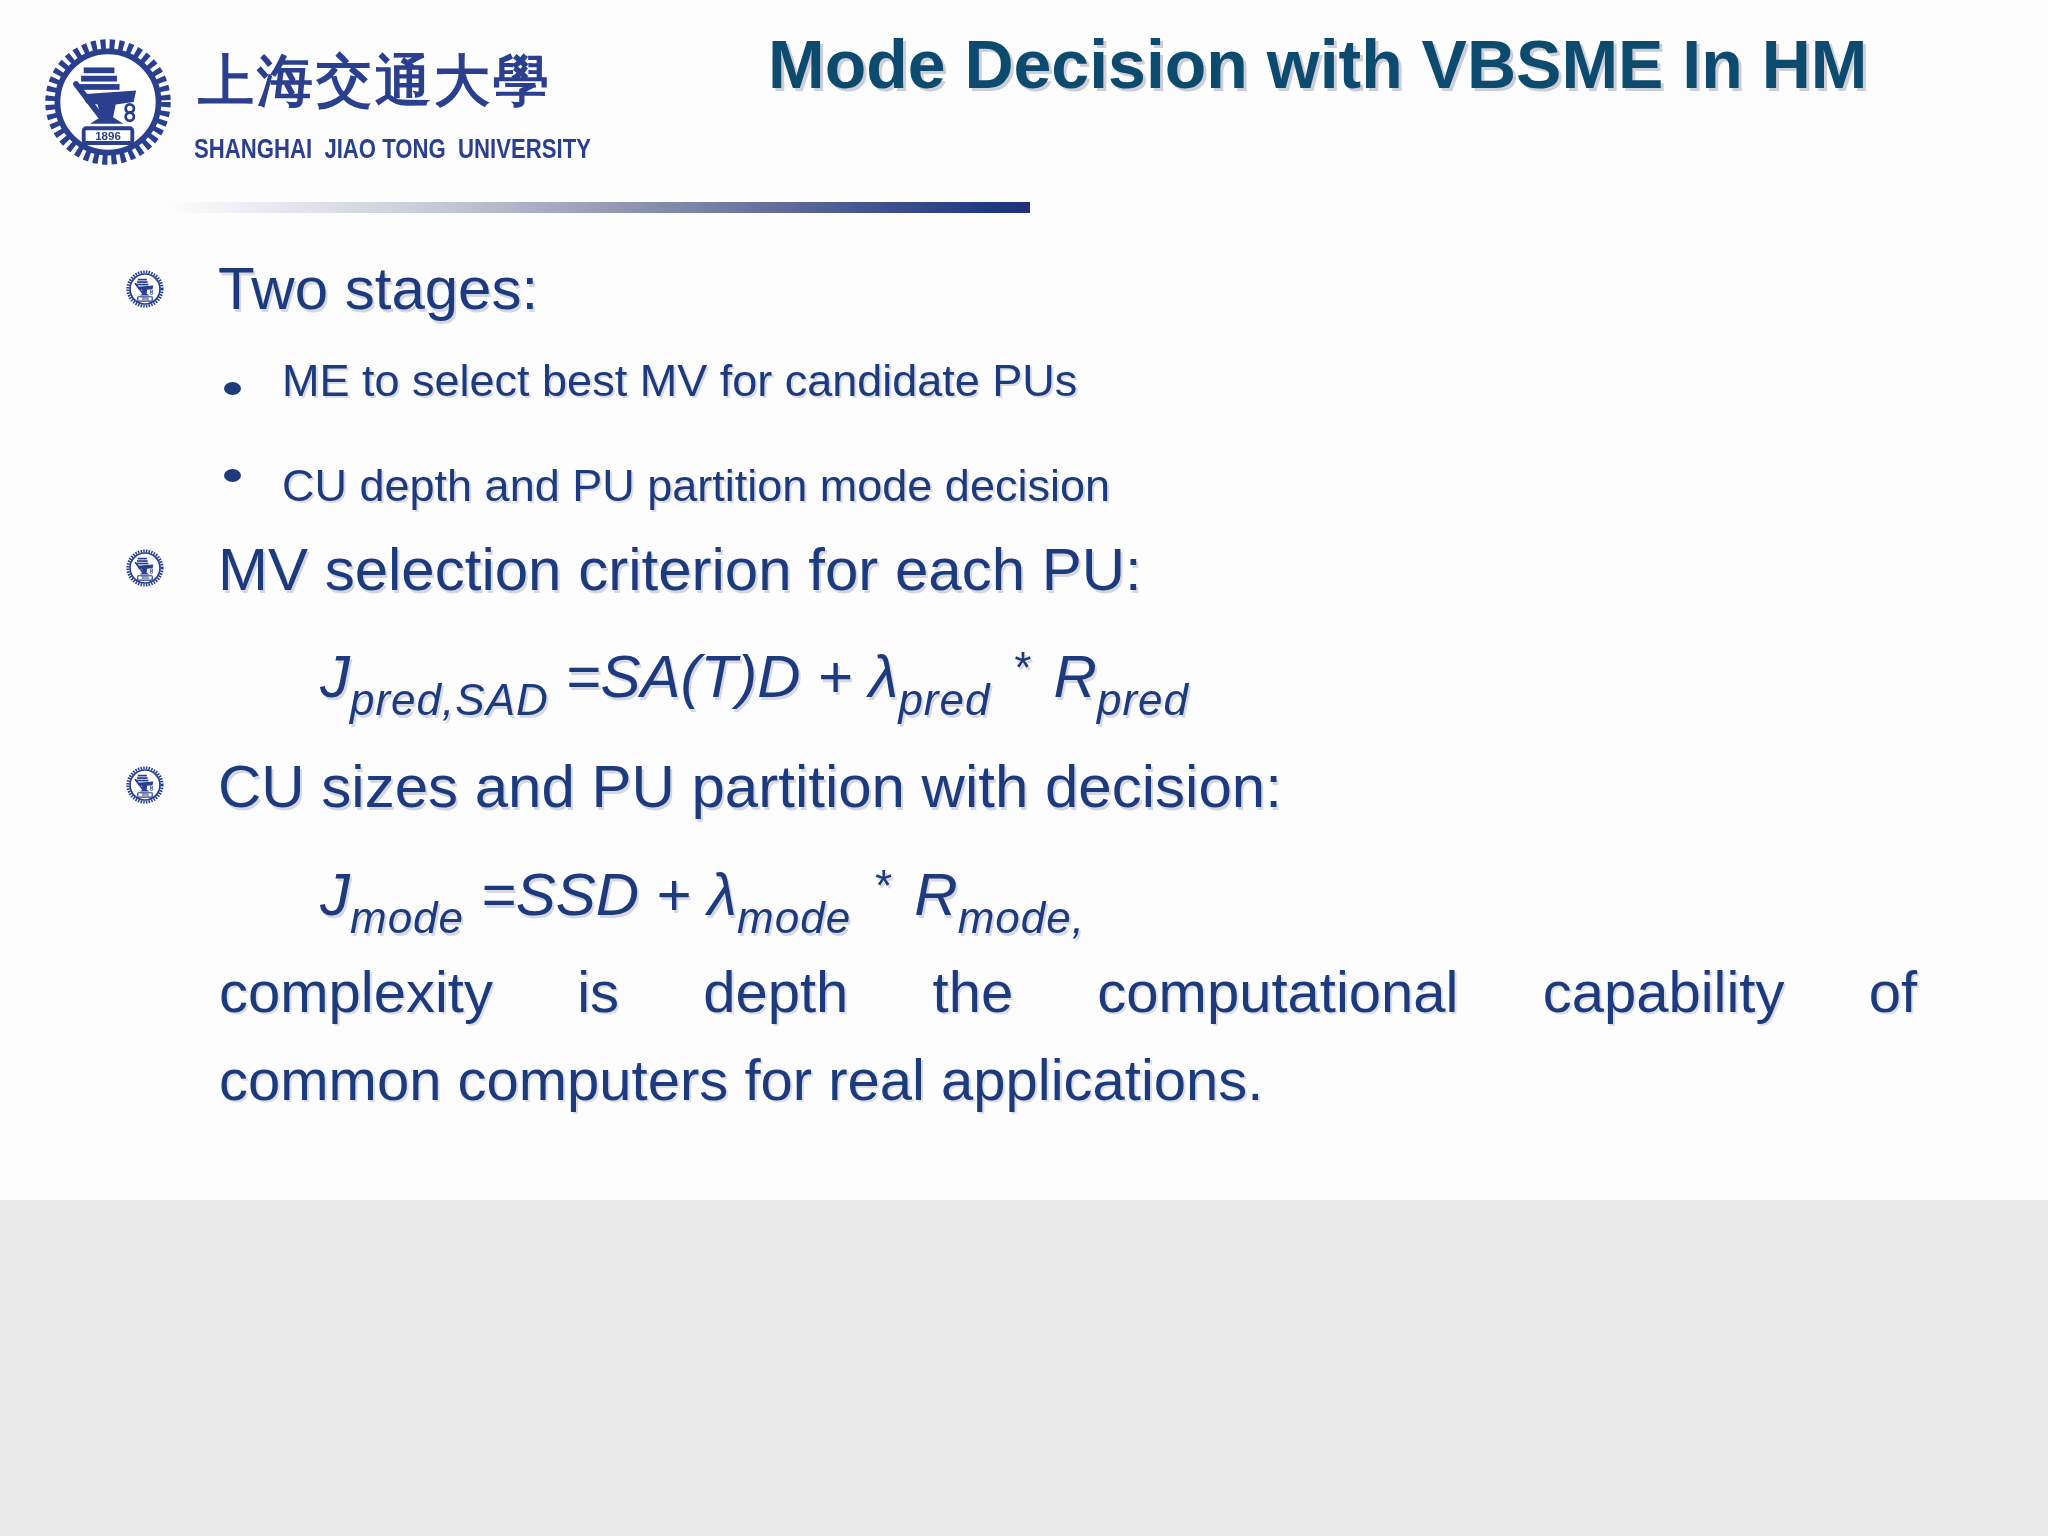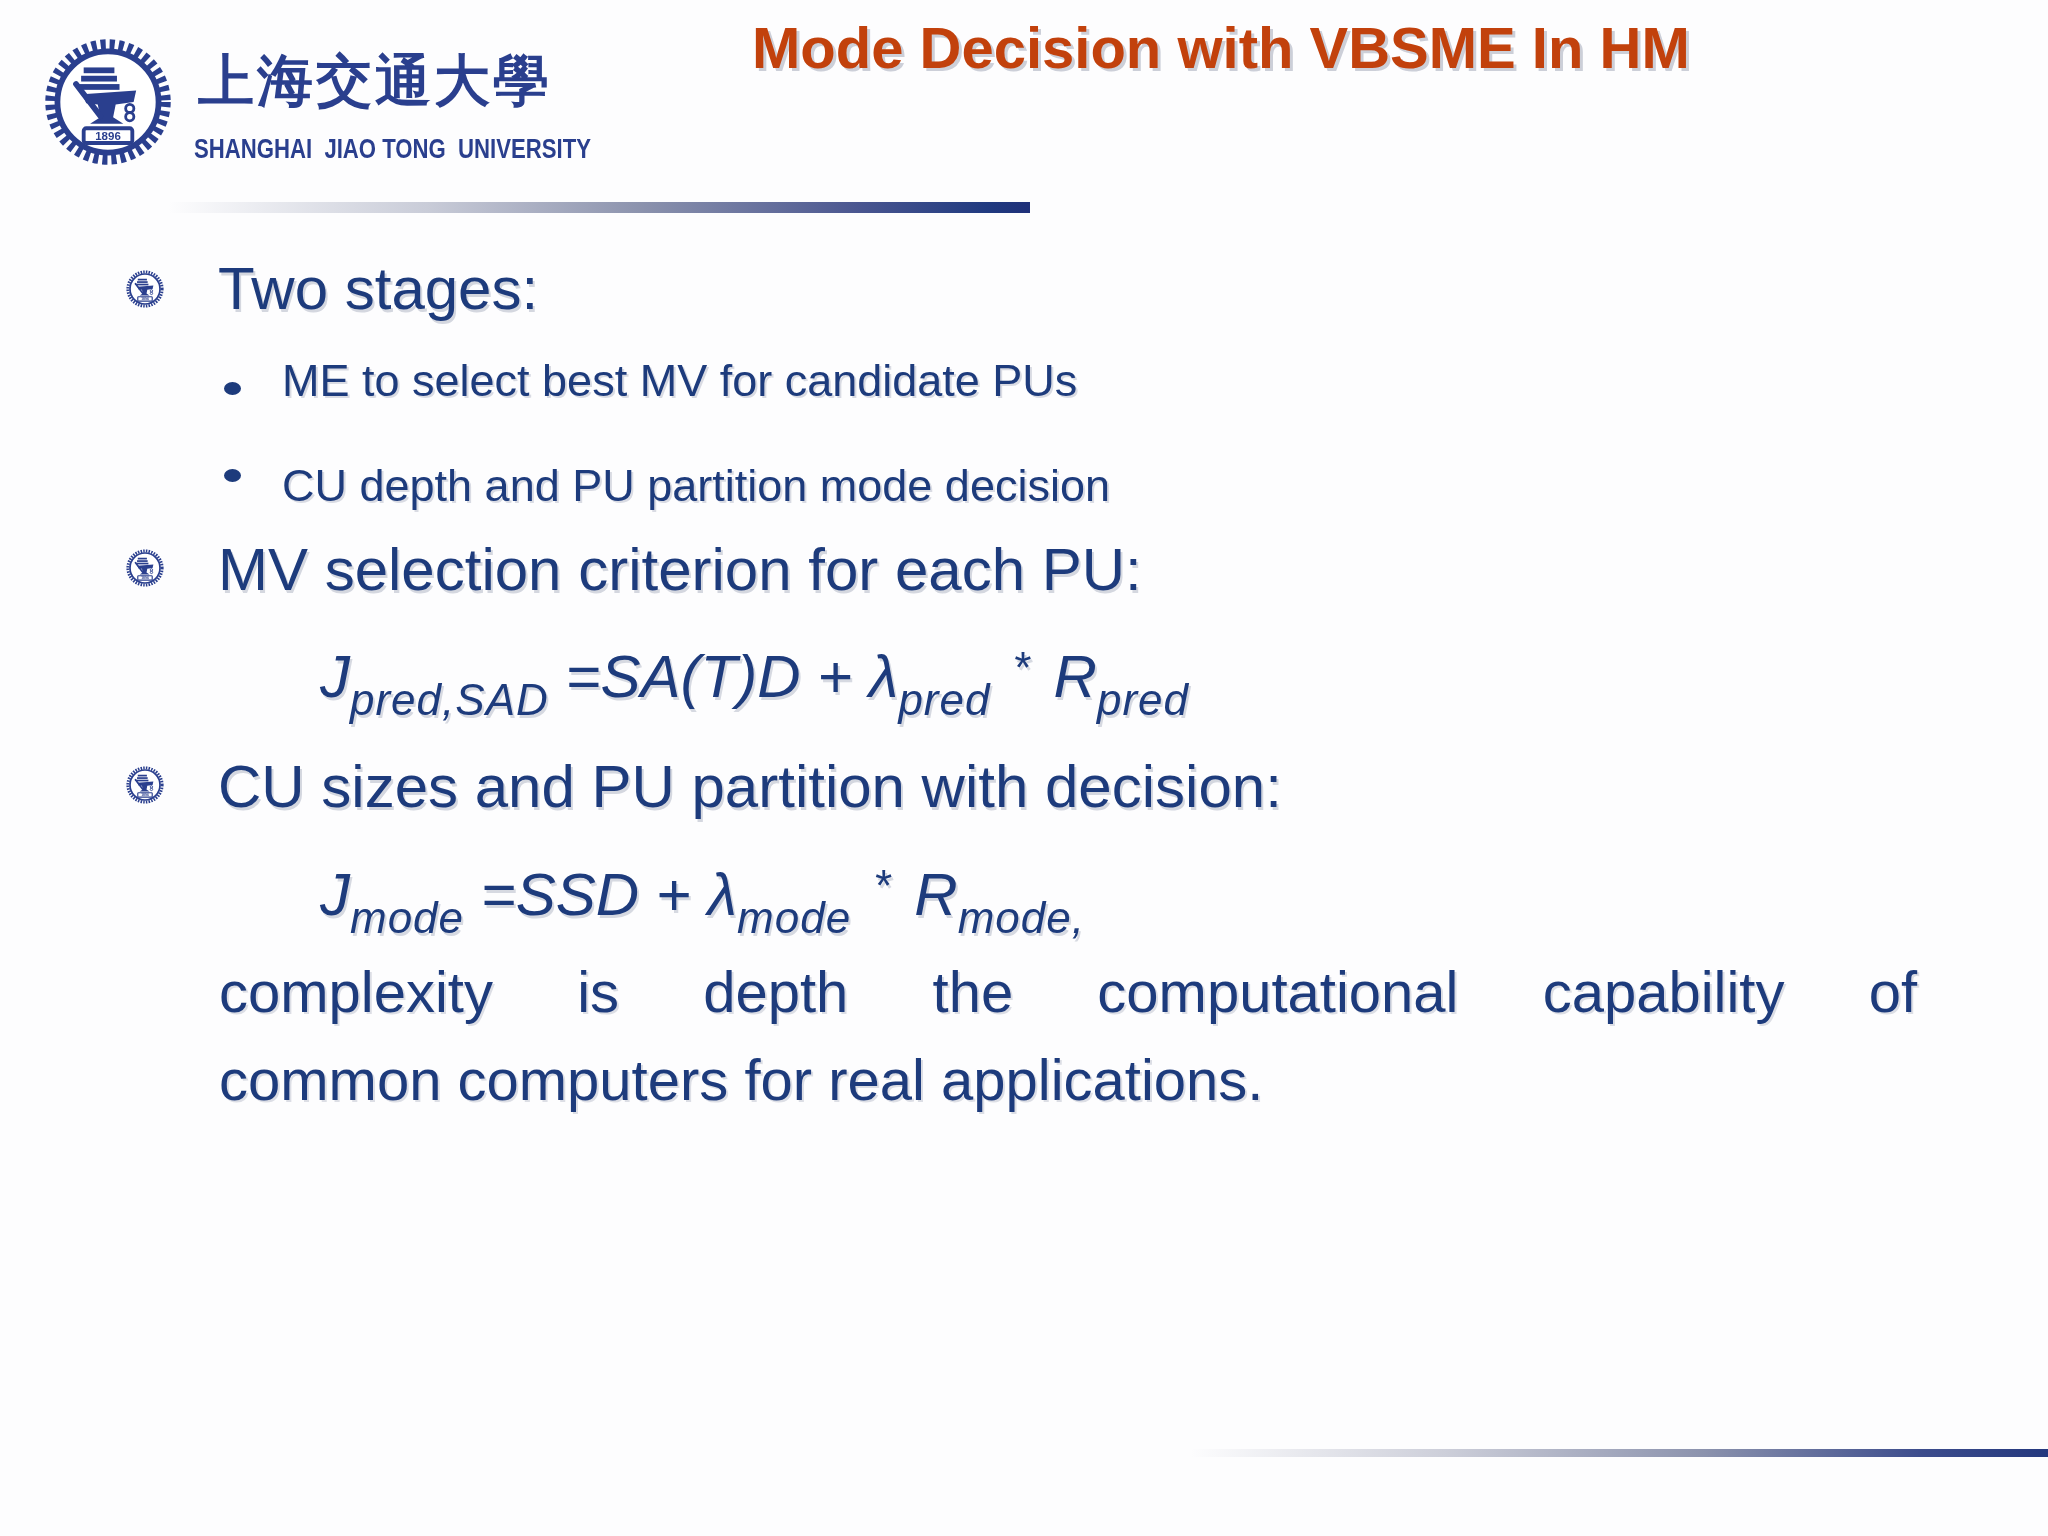--- a/index.html
+++ b/index.html
@@ -1,18 +1,18 @@
 <!DOCTYPE html>
 <html lang="en"><head>
 <meta charset="utf-8">
 <style>
   html,body{margin:0;padding:0;background:#e8e8e8;}
   .slide{
     position:relative;
-    width:2048px;height:1536px;
+    width:2048px;height:1200px;
     background:#fdfdfe;
     overflow:hidden;
     font-family:"Liberation Sans", sans-serif;
     color:#1d3b7c;
   }
   
   .logo-gear{position:absolute;left:44px;top:38px;width:128px;height:128px;color:#2a3f8e;}
   .logo-gear-mini{position:absolute;width:38px;height:38px;color:#2a3f8e;}
   .cn-name{
     position:absolute;left:198px;top:44px;
@@ -20,23 +20,23 @@
     font-size:56px;font-weight:bold;color:#2a3f8e;
     letter-spacing:3px;white-space:nowrap;
   }
   .en-name{
     position:absolute;left:194px;top:134px;
     font-size:27px;font-weight:bold;color:#2a3f8e;
     white-space:pre;letter-spacing:0px;
     transform:scaleX(.82);transform-origin:left center;
   }
   .title{
-    position:absolute;left:752px;top:16px;margin:0;
-    font-size:58px;font-weight:bold;line-height:64px;
-    color:#c2410c;white-space:nowrap;
+    position:absolute;left:752px;top:16px;margin:16px;
+    font-size:68px;font-weight:bold;line-height:64px;
+    color:#0c4a6e;white-space:nowrap;
     text-shadow:3px 3px 0 rgba(130,138,160,.40);
   }
   .rule-header{
     position:absolute;left:168px;top:202px;width:862px;height:11px;
     background:linear-gradient(to right, rgba(255,255,255,0) 0%, #c9ccd8 30%, #8b92ad 55%, #4a5690 80%, #203a80 95%, #1f3079 100%);
   }
   
   .h1-item{
     position:absolute;left:218px;
     font-size:60px;line-height:72px;white-space:nowrap;

